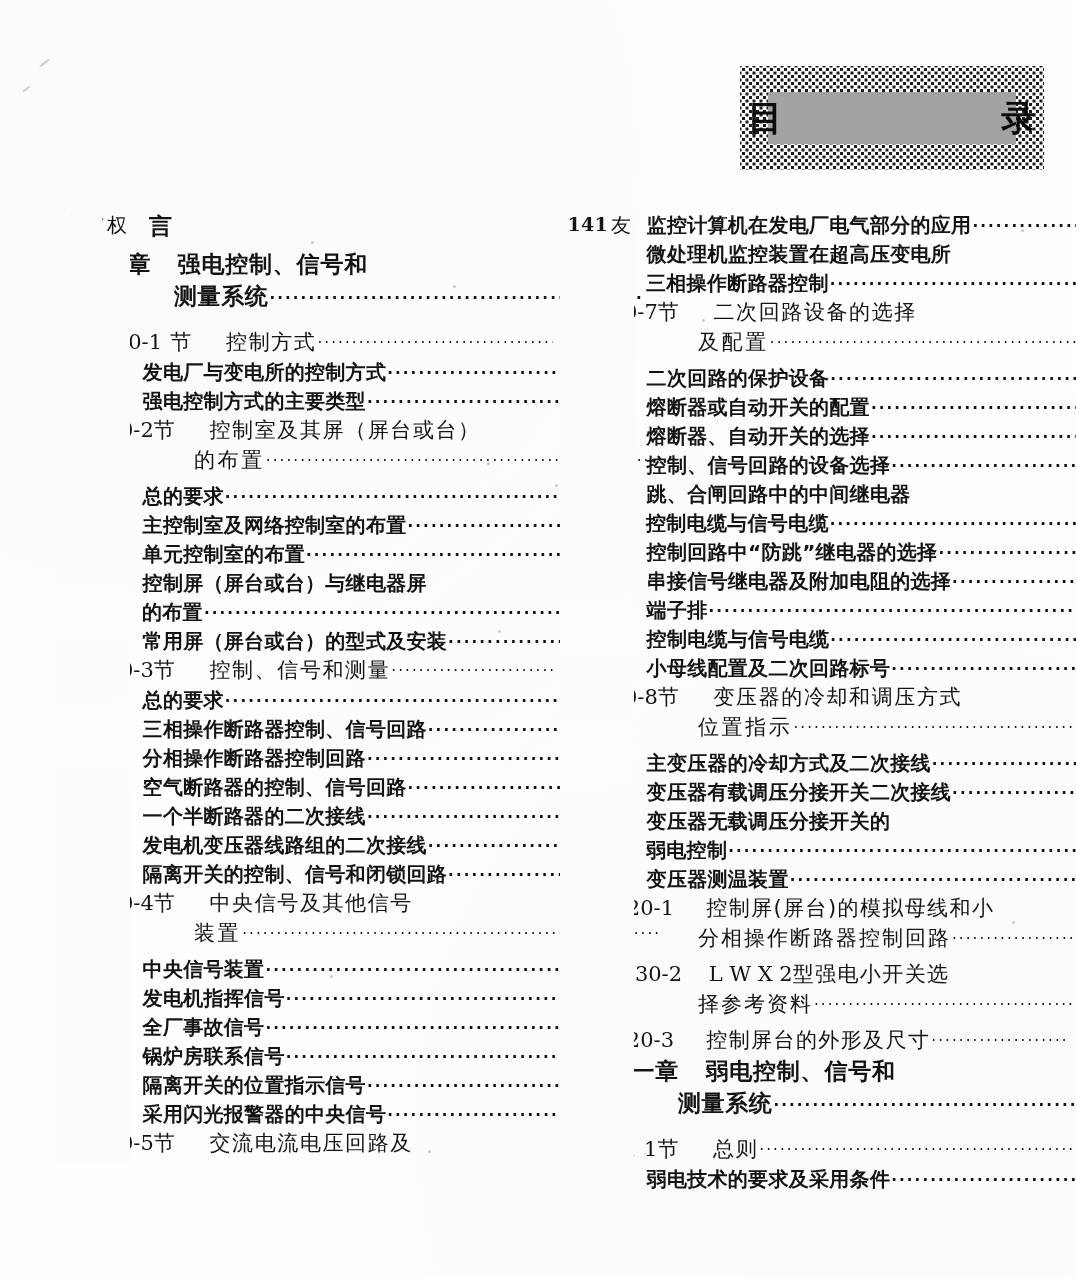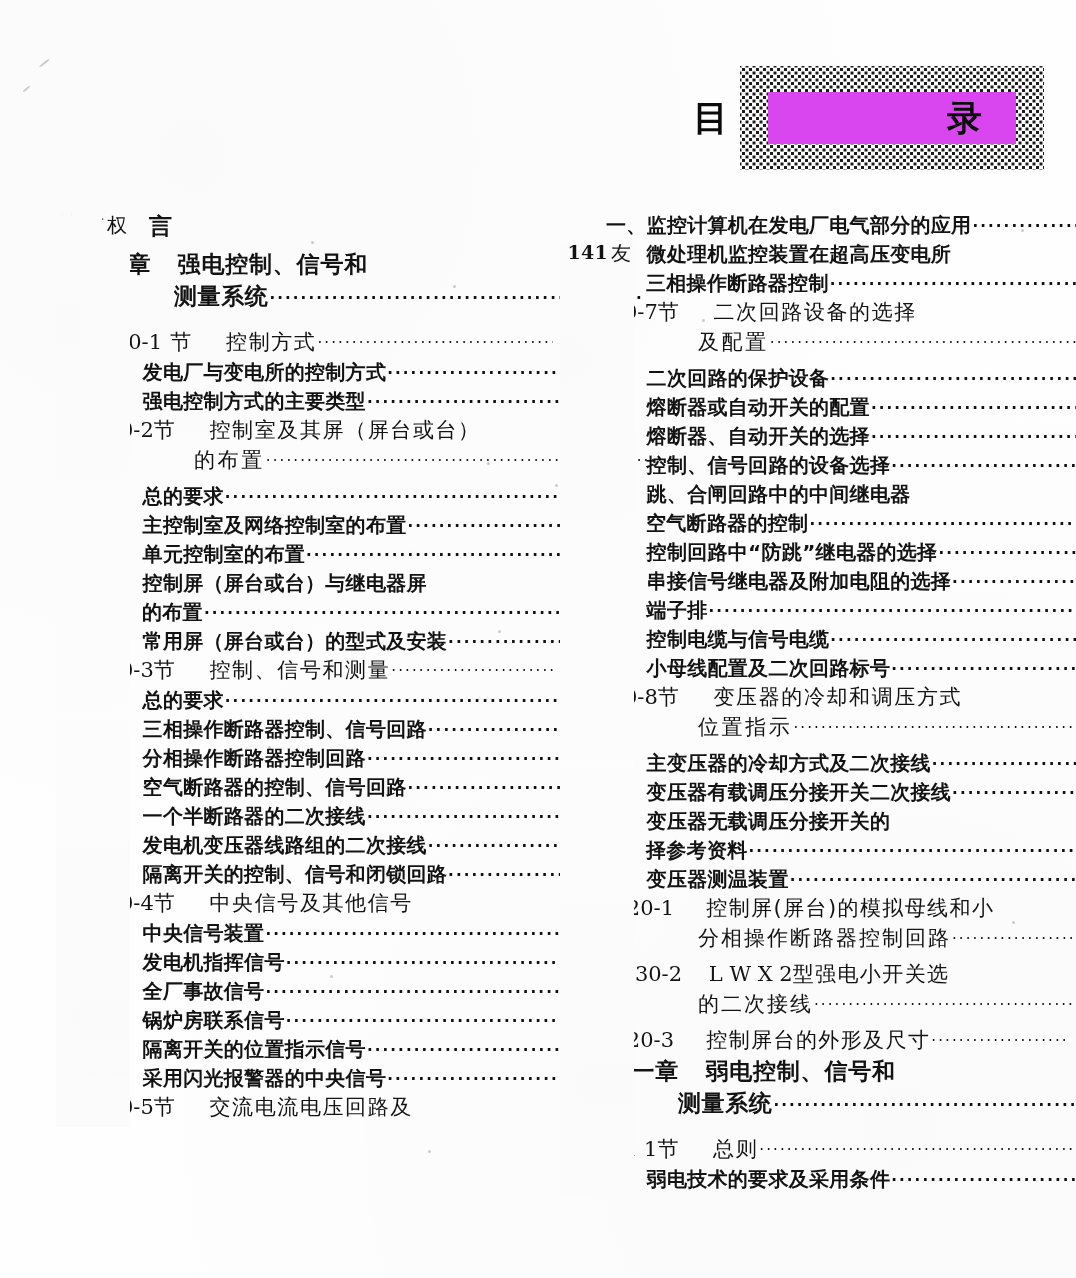--- a/index.html
+++ b/index.html
@@ -49,24 +49,24 @@
       radial-gradient(#1b1b1b 38%, rgba(0,0,0,0) 40%);
     background-size: 7px 7px, 7px 7px;
     background-position: 0 0, 3.5px 3.5px;
   }
   .masthead-inner {
     position: absolute;
     left: 28px;
     top: 26px;
     right: 28px;
     bottom: 26px;
-    background: #d946ef;
+    background: #a3a3a3;
     display: flex;
     align-items: center;
-    justify-content: flex-end;
+    justify-content: center;
   }
   .masthead-title {
     font-family: "DejaVu Sans", "Liberation Sans", sans-serif;
     font-weight: 700;
     font-size: 35px;
     letter-spacing: 34px;
     text-indent: 34px;
     color: #0b0b0b;
     line-height: 1;
     white-space: pre;
@@ -109,21 +109,21 @@
   .row .leader.none::after { content: ""; }
   .row .page {
     flex: 0 0 auto;
     text-align: right;
     font-family: "DejaVu Serif", "Liberation Serif", serif;
     font-size: 19px;
     color: #141414;
     white-space: pre;
   }
   .col-left  .row .page { width: 46px; }
-  .col-right .row .page { width: 48px; margin-top: 28px; }
+  .col-right .row .page { width: 48px; }
 
   
   .lvl-front {           
     font-weight: 700;
     font-size: 23px;
     letter-spacing: 1px;
     margin-bottom: 13px;
   }
   .lvl-front .label { letter-spacing: 18px; }
 
@@ -339,20 +339,25 @@
     <div class="row lvl-item gap-s">
       <span class="label">七、隔离开关的控制、信号和闭锁回路</span>
       <span class="leader"></span>
       <span class="page">46</span>
     </div>
     <div class="row lvl-section gap-s">
       <span class="label">第<span class="num">20-4</span>节    中央信号及其他信号</span>
       <span class="leader none"></span>
       <span class="page"></span>
     </div>
+    <div class="row lvl-section-cont gap-m">
+      <span class="label">装置</span>
+      <span class="leader"></span>
+      <span class="page">53</span>
+    </div>
     <div class="row lvl-item gap-s">
       <span class="label">一、中央信号装置</span>
       <span class="leader"></span>
       <span class="page">54</span>
     </div>
     <div class="row lvl-item gap-s">
       <span class="label">二、发电机指挥信号</span>
       <span class="leader"></span>
       <span class="page">60</span>
     </div>
@@ -428,21 +433,21 @@
       <span class="label">四、控制、信号回路的设备选择</span>
       <span class="leader"></span>
       <span class="page">93</span>
     </div>
     <div class="row lvl-item gap-s">
       <span class="label">五、跳、合闸回路中的中间继电器</span>
       <span class="leader none"></span>
       <span class="page"></span>
     </div>
     <div class="row lvl-item-cont gap-s">
-      <span class="label">空气断路器的控制</span>
+      <span class="label">控制电缆与信号电缆</span>
       <span class="leader"></span>
       <span class="page">95</span>
     </div>
     <div class="row lvl-item gap-s">
       <span class="label">六、控制回路中“防跳”继电器的选择</span>
       <span class="leader"></span>
       <span class="page">96</span>
     </div>
     <div class="row lvl-item gap-s">
       <span class="label">七、串接信号继电器及附加电阻的选择</span>
@@ -483,21 +488,21 @@
       <span class="label">二、变压器有载调压分接开关二次接线</span>
       <span class="leader"></span>
       <span class="page">117</span>
     </div>
     <div class="row lvl-item gap-s">
       <span class="label">三、变压器无载调压分接开关的</span>
       <span class="leader none"></span>
       <span class="page"></span>
     </div>
     <div class="row lvl-item-cont gap-s">
-      <span class="label">择参考资料</span>
+      <span class="label">弱电控制</span>
       <span class="leader"></span>
       <span class="page">125</span>
     </div>
     <div class="row lvl-item gap-s">
       <span class="label">四、变压器测温装置</span>
       <span class="leader"></span>
       <span class="page">125</span>
     </div>
     <div class="row lvl-appendix gap-s">
       <span class="label">附录<span class="num">20-1</span>    控制屏(屏台)的模拟母线和小</span>
@@ -508,21 +513,21 @@
       <span class="label">分相操作断路器控制回路</span>
       <span class="leader"></span>
       <span class="page">125</span>
     </div>
     <div class="row lvl-appendix gap-s">
       <span class="label">附录 <span class="num">30-2    L W X 2</span>型强电小开关选</span>
       <span class="leader none"></span>
       <span class="page"></span>
     </div>
     <div class="row lvl-appendix-cont gap-m">
-      <span class="label">的二次接线</span>
+      <span class="label">择参考资料</span>
       <span class="leader"></span>
       <span class="page">132</span>
     </div>
     <div class="row lvl-appendix gap-s">
       <span class="label">附录<span class="num">20-3</span>    控制屏台的外形及尺寸</span>
       <span class="leader"></span>
       <span class="page">136</span>
     </div>
     <div class="row lvl-chapter gap-s">
       <span class="label">第二十一章   弱电控制、信号和</span>

